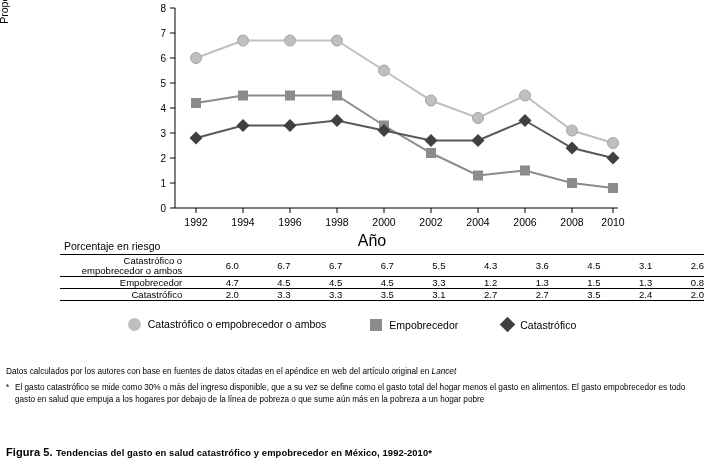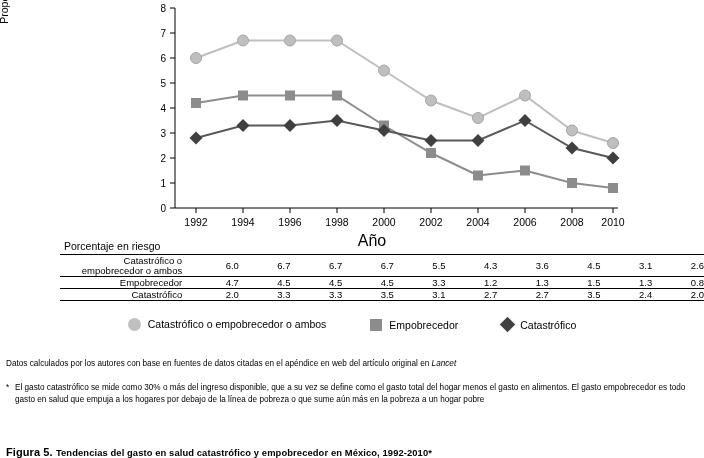--- a/index.html
+++ b/index.html
@@ -82,21 +82,21 @@
     gap:44px;
     font-size:10.5px;
   }
   .legend-item{display:flex;align-items:flex-start;gap:7px;}
   .sym{display:inline-block;}
   .sym-circle{width:13px;height:13px;border-radius:50%;background:#bfbfbf;}
   .sym-square{width:12px;height:12px;background:#8c8c8c;}
   .sym-diamond{width:11px;height:11px;background:#404040;transform:rotate(45deg);}
   
   .note-source{
-    position:absolute;left:6px;top:358px;width:690px;
+    position:absolute;left:6px;top:366px;width:690px;
     font-size:8.2px;line-height:11px;
   }
   .note-source i{font-style:italic;}
   .footnote{
     position:absolute;left:6px;top:382px;width:692px;
     font-size:8.2px;line-height:11.5px;
   }
   .footnote .star{position:absolute;left:0;top:0;}
   .footnote .ftxt{display:block;padding-left:9px;}
   .fig-caption{

